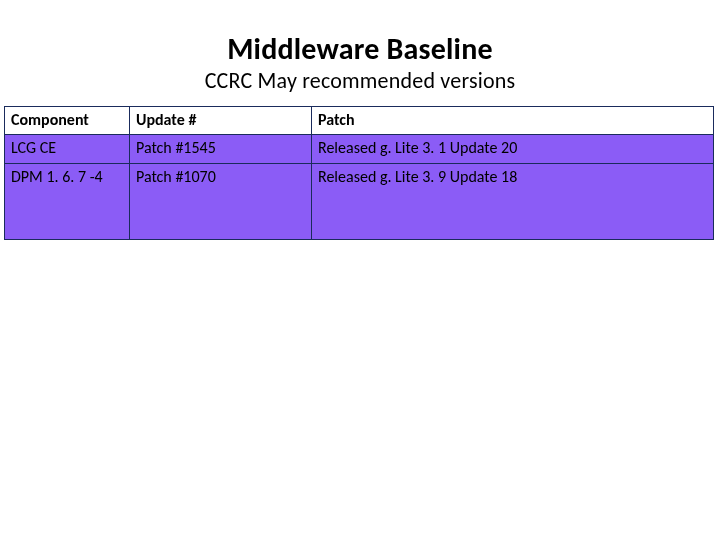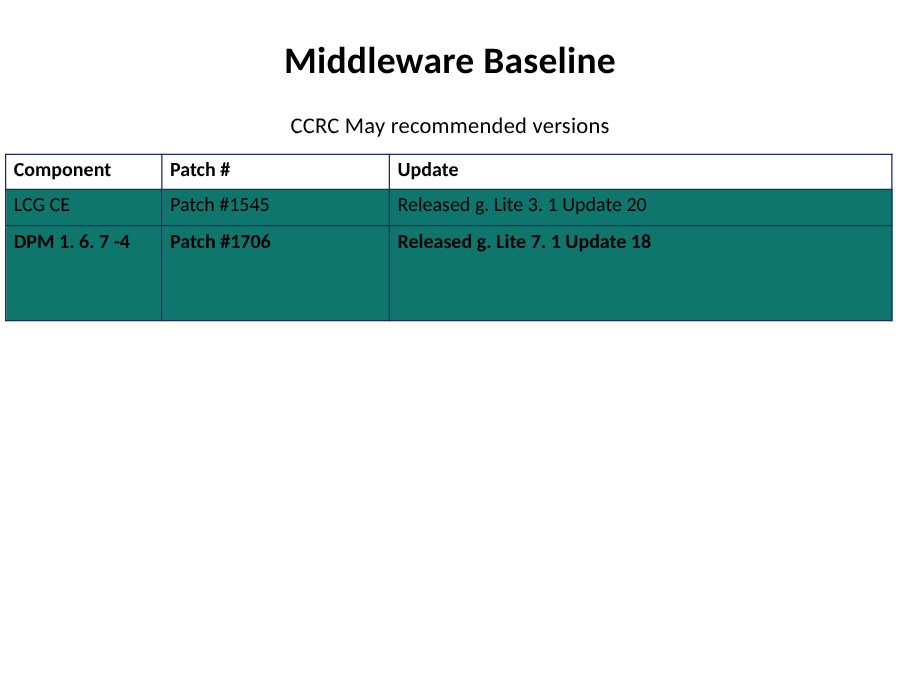--- a/index.html
+++ b/index.html
@@ -19,24 +19,23 @@
     padding-top: 20px;
   }
   .title {
     font-size: 30px;
     font-weight: 700;
     text-align: center;
     margin-top: 10px;
     letter-spacing: 0.2px;
   }
   .subtitle {
-    font-size: 18px;
+    font-size: 22px;
     font-weight: 400;
     text-align: center;
-    margin-top: 22px;
     letter-spacing: 0.2px;
   }
   .table-wrap {
     margin-top: 12px;
     padding: 0 6px 0 4px;
   }
   table {
     border-collapse: collapse;
     width: 100%;
     table-layout: fixed;
@@ -50,59 +49,58 @@
     vertical-align: top;
     padding: 4px 6px 5px 6px;
     font-size: 16px;
     line-height: 1.15;
   }
   th {
     font-weight: 700;
     background: #ffffff;
   }
   tr.band td {
-    background: #0f766e;
+    background: #8b5cf6;
   }
   tr.tall td {
     height: 76px;
   }
   tr.last td {
     height: 66px;
-    font-weight: bold;
   }
   
 </style>
 </head>
 <body>
 
 <div class="slide">
   <div class="title">Middleware Baseline</div>
   <div class="subtitle">CCRC May recommended versions</div>
 
   <div class="table-wrap">
     <table>
       <colgroup>
         <col class="c1">
           <col class="c2">
           <col class="c3">
       </colgroup>
       <thead>
         <tr>
           <th>Component</th>
-          <th>Patch #</th>
-          <th>Update</th>
+          <th>Update #</th>
+          <th>Patch</th>
         </tr>
       </thead>
       <tbody>
         <tr class="band">
           <td>LCG CE</td>
           <td>Patch #1545</td>
           <td>Released g. Lite 3. 1 Update 20</td>
         </tr>
         <tr class="band last">
           <td>DPM 1. 6. 7 -4</td>
-          <td>Patch #1706</td>
-          <td>Released g. Lite 7. 1 Update 18</td>
+          <td>Patch #1070</td>
+          <td>Released g. Lite 3. 9 Update 18</td>
         </tr>
       </tbody>
     </table>
   </div>
 </div>
 
 </body></html>

